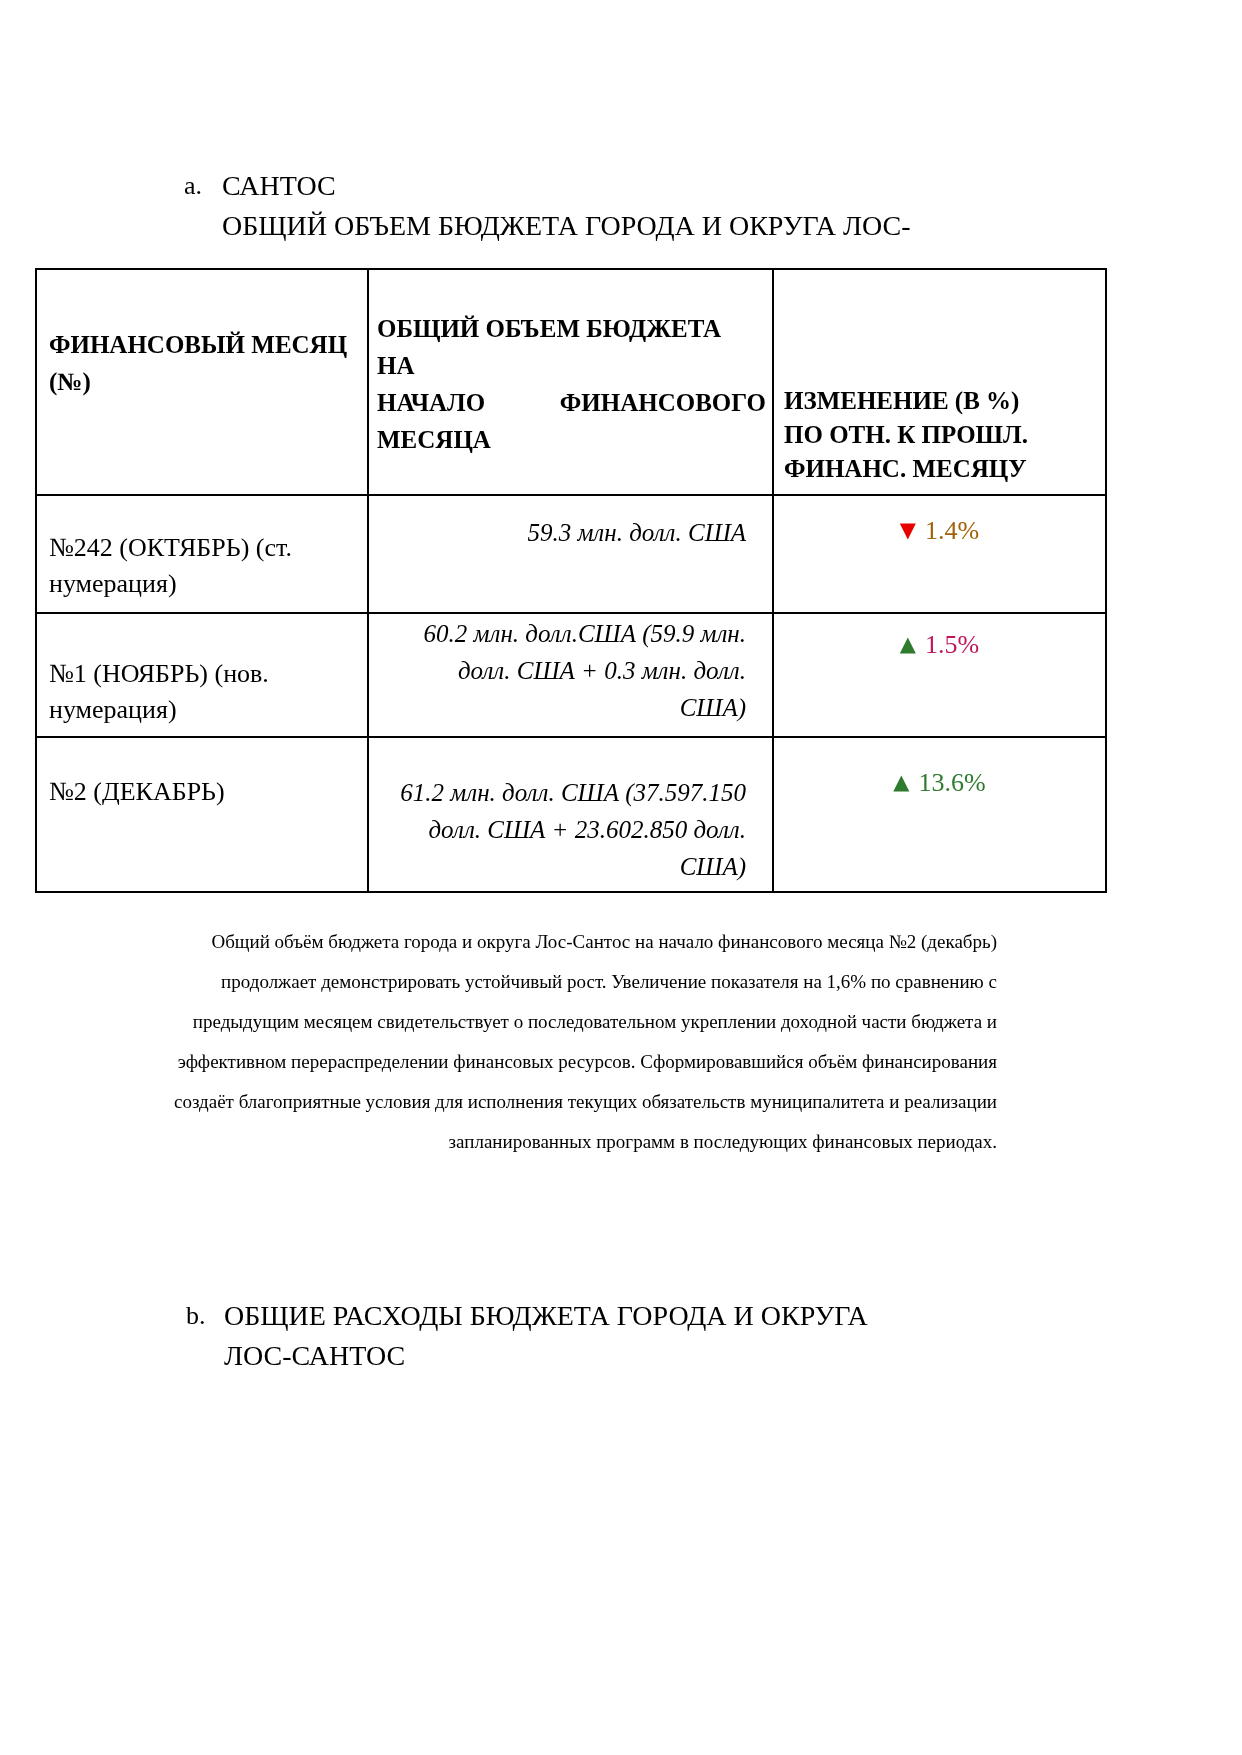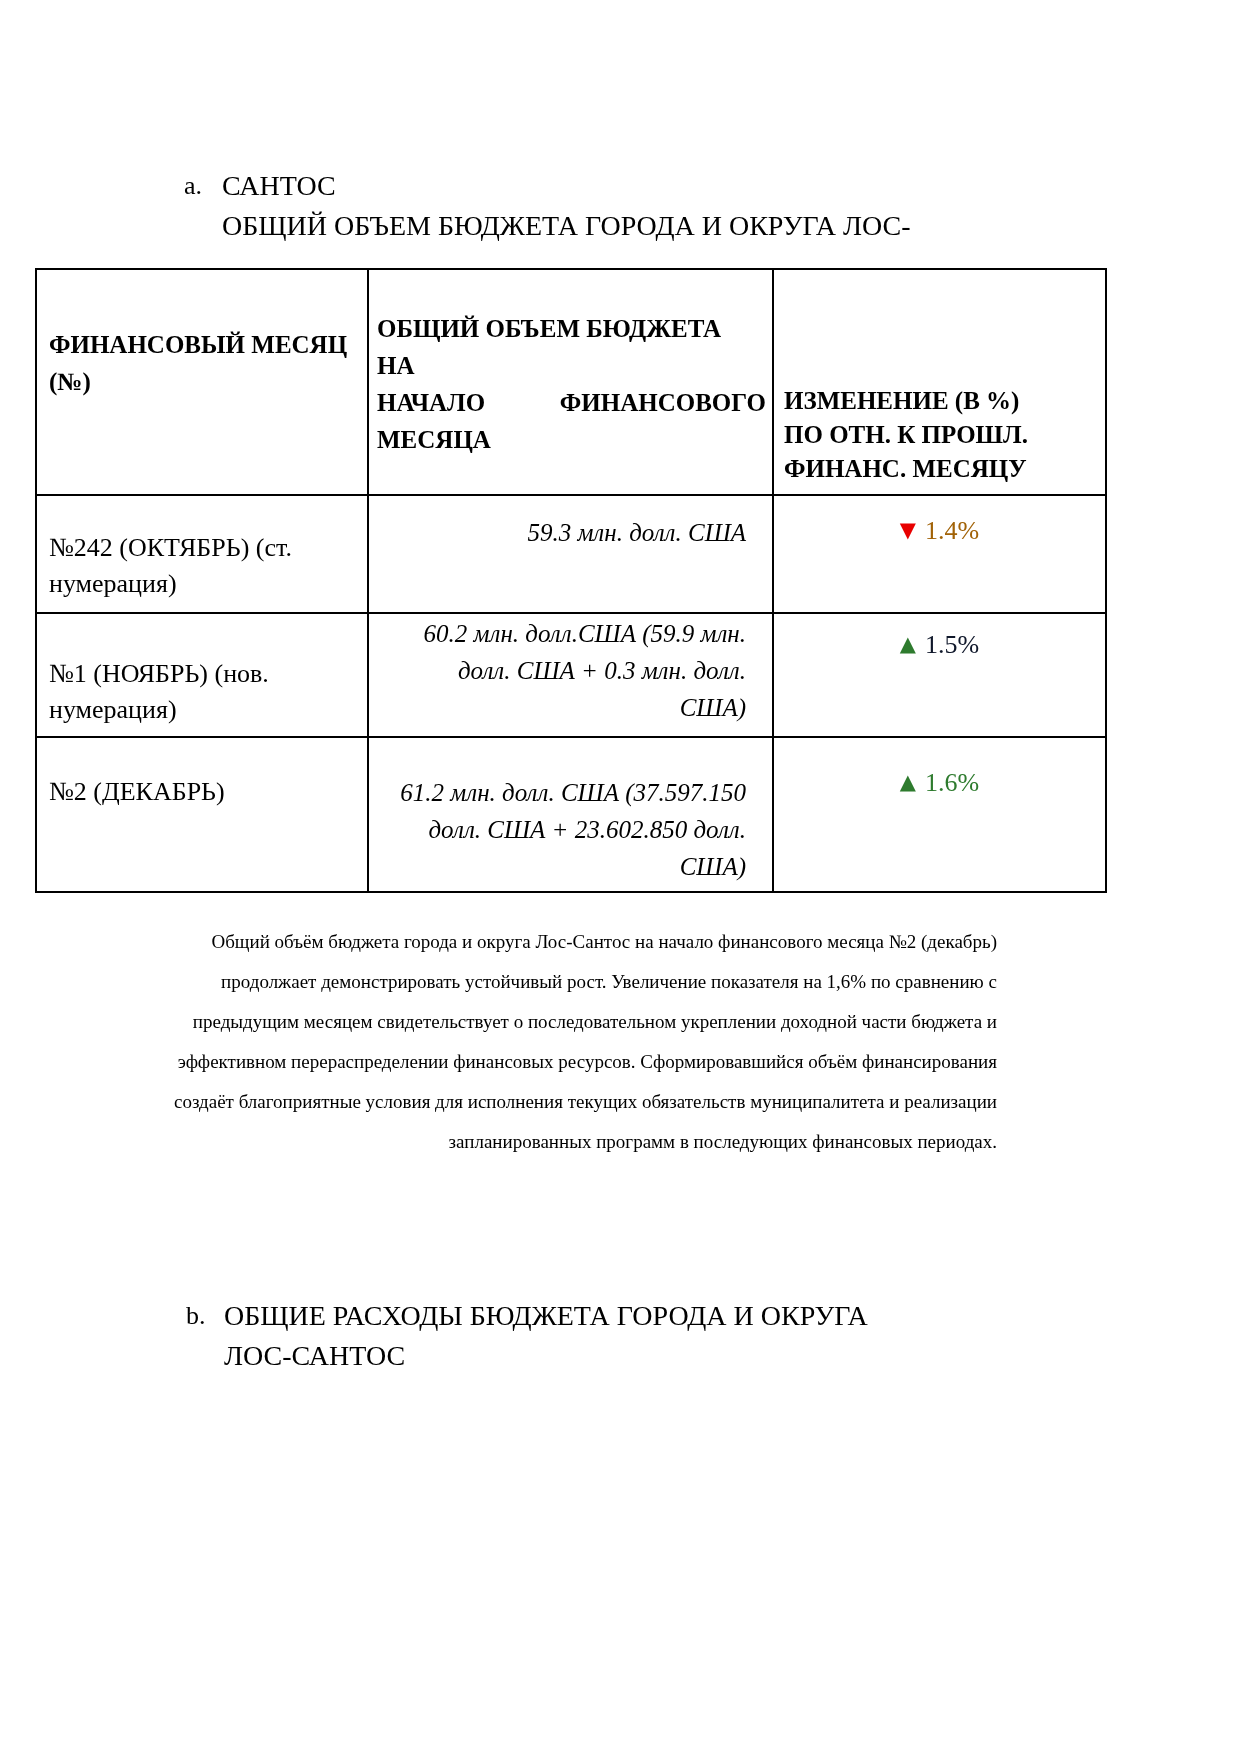--- a/index.html
+++ b/index.html
@@ -136,29 +136,29 @@
         <td class="value v1">59.3 млн. долл. США</td>
         <td class="change ch1">
           <span class="arrow" style="color: rgb(232, 0, 0);">▼</span><span class="pct" style="color: #a16207;">1.4%</span>
         </td>
       </tr>
 
       <tr class="r2">
         <td class="month m2">№1 (НОЯБРЬ) (нов. нумерация)</td>
         <td class="value v2">60.2 млн. долл.США (59.9 млн. долл. США + 0.3 млн. долл. США)</td>
         <td class="change ch2">
-          <span class="arrow" style="color: rgb(46, 123, 46);">▲</span><span class="pct" style="color: #0f172a;">1.5%</span>
+          <span class="arrow" style="color: rgb(46, 123, 46);">▲</span><span class="pct" style="color: #be185d;">1.5%</span>
         </td>
       </tr>
 
       <tr class="r3">
         <td class="month m3">№2 (ДЕКАБРЬ)</td>
         <td class="value v3">61.2 млн. долл. США (37.597.150 долл. США + 23.602.850 долл. США)</td>
         <td class="change ch3">
-          <span class="arrow" style="color: rgb(46, 123, 46);">▲</span><span class="pct" style="color: rgb(46, 123, 46);">1.6%</span>
+          <span class="arrow" style="color: rgb(46, 123, 46);">▲</span><span class="pct" style="color: rgb(46, 123, 46);">13.6%</span>
         </td>
       </tr>
     </tbody>
   </table>
 
   <div class="paragraph">Общий объём бюджета города и округа Лос-Сантос на начало финансового месяца №2 (декабрь) продолжает демонстрировать устойчивый рост. Увеличение показателя на 1,6% по сравнению с предыдущим месяцем свидетельствует о последовательном укреплении доходной части бюджета и эффективном перераспределении финансовых ресурсов. Сформировавшийся объём финансирования создаёт благоприятные условия для исполнения текущих обязательств муниципалитета и реализации запланированных программ в последующих финансовых периодах.</div>
 
   <div class="heading heading-b">
     <span class="marker">b.</span>
     <span class="h-lines">

